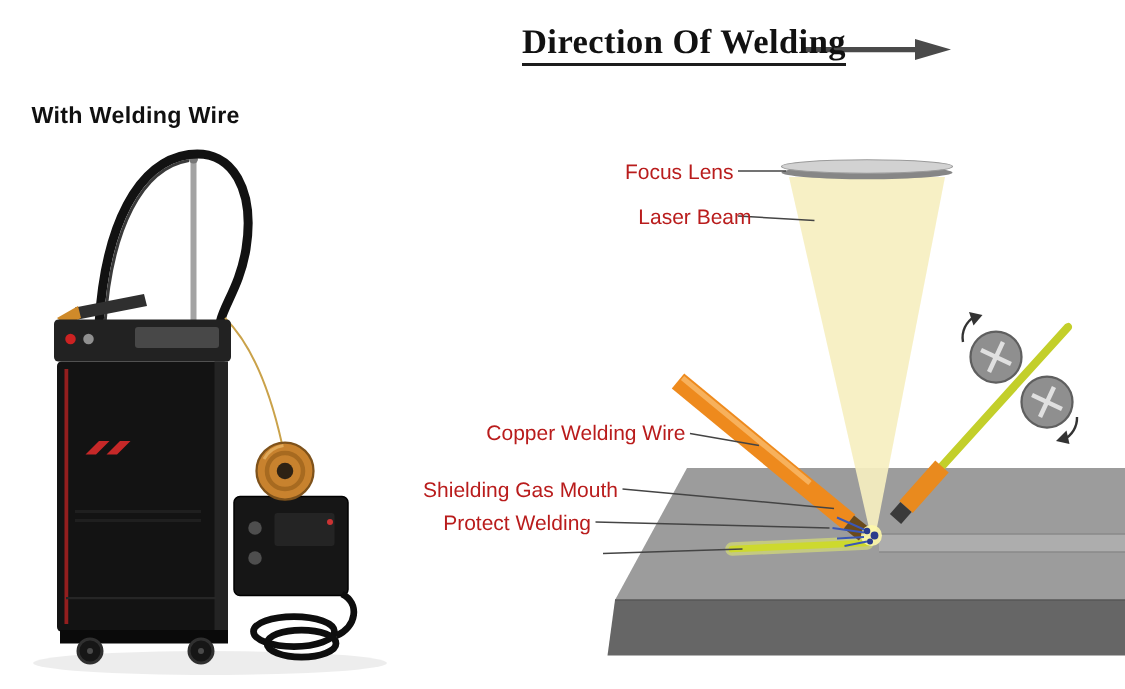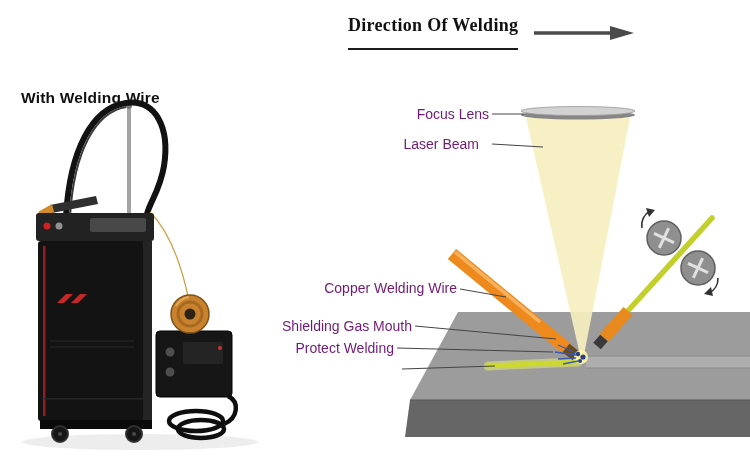--- a/index.html
+++ b/index.html
@@ -3,36 +3,35 @@
 <meta charset="utf-8">
 <style>
   html,body { margin:0; padding:0; background:#fff; }
   .canvas {
     position:relative; width:750px; height:459px; background:#ffffff;
     overflow:hidden; font-family:"Liberation Sans", sans-serif;
   }
   .canvas svg.scene { position:absolute; left:0; top:0; }
   .title {
     position:absolute; left:348px; top:15px;
-    font-family:"Liberation Serif", serif; font-weight:bold; font-size:18px;
-    color:#111; border-bottom:2px solid #1c1c1c; padding-bottom:12px;
+    font-family:"Liberation Serif", serif; font-weight:bold; font-size:23px;
+    color:#111; border-bottom:2px solid #1c1c1c; padding-bottom:1px;
     letter-spacing:0.3px; white-space:nowrap;
   }
   .machine-caption {
     position:absolute; left:21px; top:69px;
     font-weight:bold; font-size:15.5px; color:#101010; letter-spacing:0.2px;
     white-space:nowrap;
-    margin-top:20px;
   }
   .lbl {
-    position:absolute; font-size:14px; color:#701a75; text-align:left;
+    position:absolute; font-size:14px; color:#b91c1c; text-align:left;
     white-space:nowrap; line-height:16px;
   }
   .lbl-focus    { right:261px; top:106px; }
-  .lbl-beam     { right:271px; top:136px; }
+  .lbl-beam     { right:249px; top:136px; }
   .lbl-copper   { right:293px; top:280px; }
   .lbl-gas      { right:338px; top:318px;margin-left:20px; }
   .lbl-airflow  { right:356px; top:340px; }
   .lbl-seam     { right:351px; top:361px; }
 </style>
 </head>
 <body>
 
 <div class="canvas">
 

